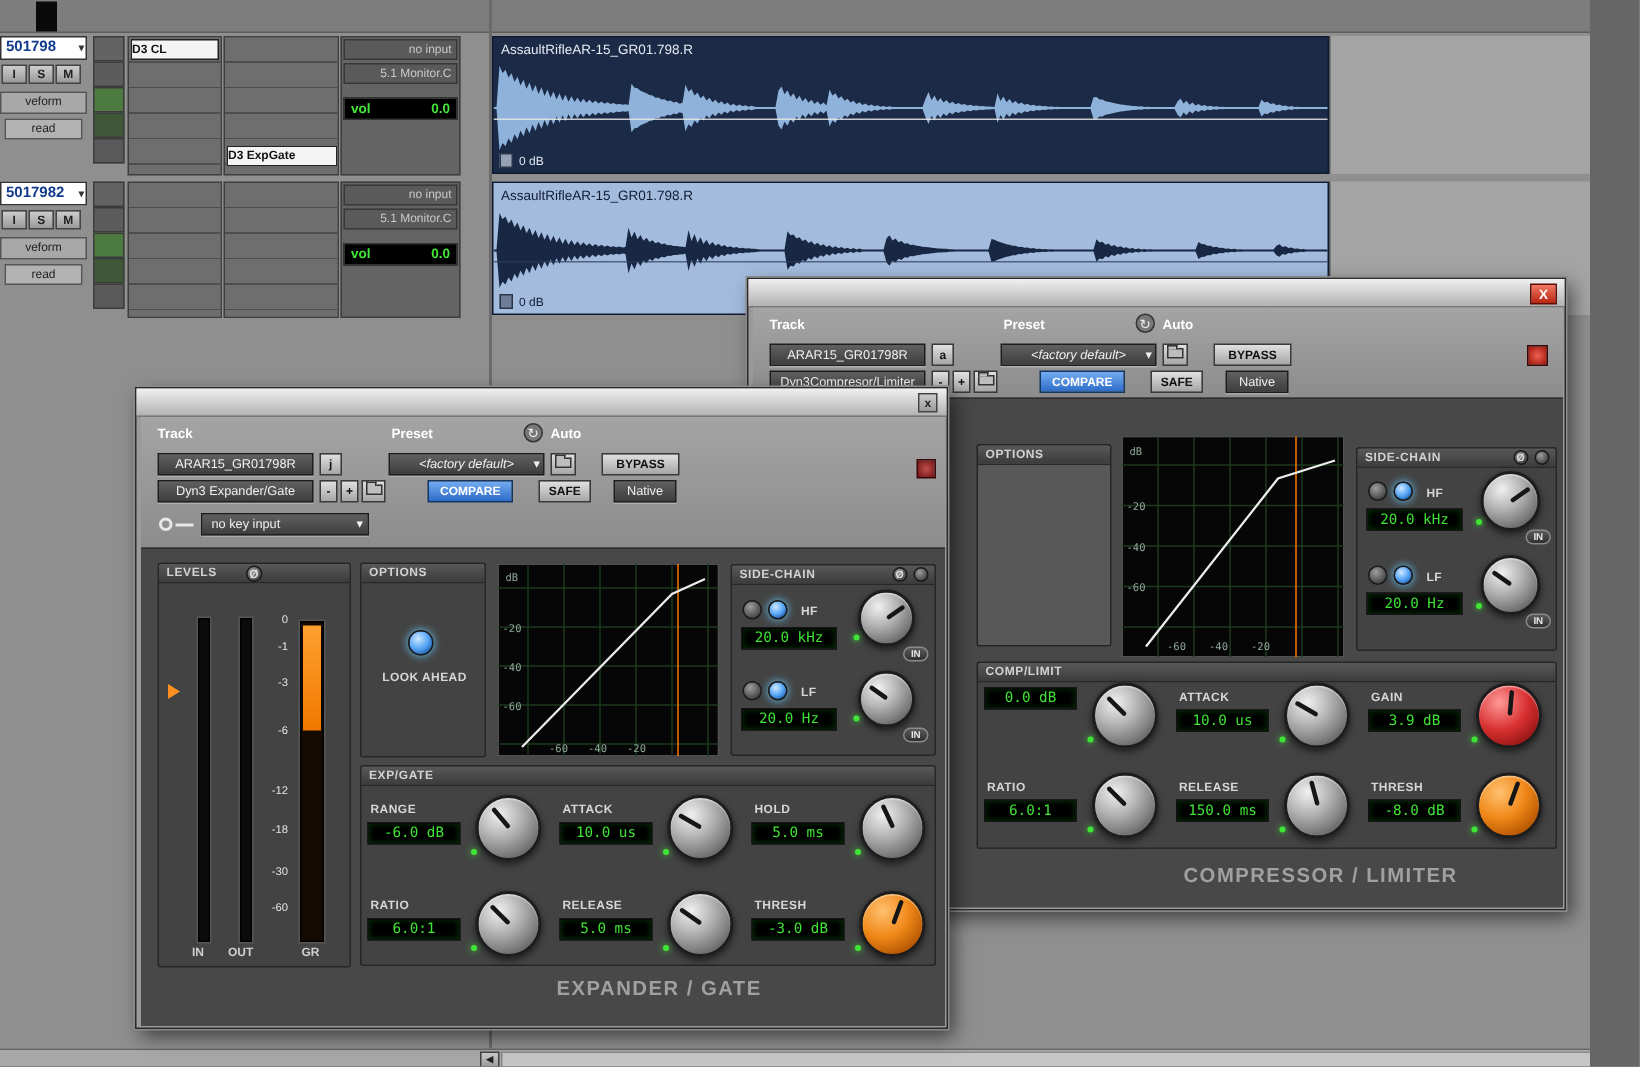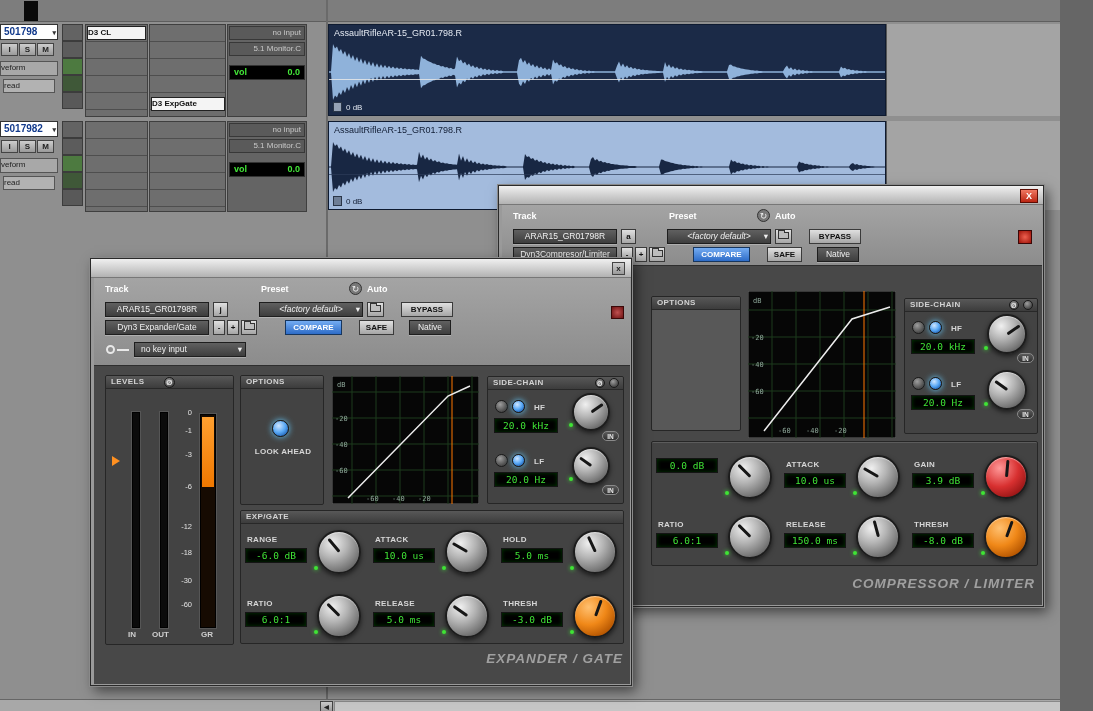--- a/index.html
+++ b/index.html
@@ -1,21 +1,21 @@
 <!DOCTYPE html>
 <html><head>
 <meta charset="utf-8">
 <style>
 *{box-sizing:border-box;margin:0;padding:0}
 body{margin:0;background:#666;font-family:"Liberation Sans",sans-serif}
 #root{position:relative;width:1060px;height:711px;background:#8f8f8f;overflow:hidden;font-family:"Liberation Sans",sans-serif}
 .abs{position:absolute}
 .tname{position:absolute;background:#fff;border:1px solid #333;color:#123a8c;font-weight:bold;font-size:10px;line-height:14px;padding-left:3px;white-space:nowrap;overflow:hidden}
 .smbtn{background:linear-gradient(#cdcdcd,#9a9a9a);border:1px solid #444;font-size:8px;font-weight:bold;color:#222;text-align:center;line-height:11px}
-.grybox{background:#a8a8a8;border:1px solid #555;color:#222;font-size:8px;line-height:12px;}
+.grybox{background:#a8a8a8;border:1px solid #555;color:#222;font-size:8px;line-height:12px;text-align:center}
 .cellgrid{background:repeating-linear-gradient(#6e6e6e 0 16px,#4e4e4e 16px 17px);border:1px solid #3f3f3f}
 .iobtn{position:absolute;background:#5a5a5a;border:1px solid #383838;color:#c9c9c9;font-size:8px;line-height:12px;padding:0 3px;white-space:nowrap;overflow:hidden;text-align:right}
 .volrow{position:absolute;background:#000;border:1px solid #333;color:#43e838;font-size:9px;font-weight:bold;line-height:13px;padding:0 4px;display:flex;justify-content:space-between}
 .insbtn{position:absolute;background:#f4f4f4;border:1px solid #222;color:#111;font-size:8px;font-weight:bold;line-height:12px;text-align:left;white-space:nowrap;overflow:hidden}
 .ptwin{position:absolute;background:#9a9a9a;border:1px solid #2a2a2a;outline:1px solid #8a8a8a;box-shadow:4px 5px 12px rgba(0,0,0,.55)}
 .tbar{position:absolute;left:0;top:0;right:0;height:19px;background:linear-gradient(#f0f0f0,#b2b2b2);border-bottom:1px solid #777}
 .hlbl{color:#fff;font-size:9px;font-weight:bold}
 .nbtn{background:linear-gradient(#606060,#3e3e3e);border:1px solid #1e1e1e;box-shadow:0 1px 0 rgba(255,255,255,.25);color:#f0f0f0;font-size:8.5px;line-height:13px;text-align:center;white-space:nowrap;overflow:hidden}
 .lbtn{background:linear-gradient(#e0e0e0,#a6a6a6);border:1px solid #3a3a3a;color:#111;font-size:8px;font-weight:bold;text-align:center;line-height:13px}
 .cbtn{background:linear-gradient(#74acf2,#2d6cc8);border:1px solid #17365e;color:#fff;font-size:8px;font-weight:bold;text-align:center;line-height:13px}
@@ -26,21 +26,21 @@
 .klabel{position:absolute;color:#d6d6d6;font-size:8px;font-weight:bold;letter-spacing:.3px}
 .knob{position:absolute;border-radius:50%;background:radial-gradient(circle at 34% 28%,#f0f0f0,#b4b4b4 38%,#7e7e7e 68%,#3f3f3f 100%);border:2px solid #1d1d1d;box-shadow:0 2px 5px rgba(0,0,0,.6),inset 0 1px 1px rgba(255,255,255,.5)}
 .knob.orange{background:radial-gradient(circle at 34% 28%,#ffc070,#f08818 45%,#b35400 80%,#5e2a00)}
 .knob.red{background:radial-gradient(circle at 34% 28%,#ff9898,#d83030 48%,#8e1212 85%,#4a0505)}
 .knob .ptr{position:absolute;left:calc(50% - 1px);top:3px;width:2.5px;height:calc(50% - 3px);background:#161616;border-radius:2px;transform-origin:50% 100%}
 .knob::after{content:"";position:absolute;left:-5px;bottom:2px;width:4px;height:4px;border-radius:50%;background:#3fe435;box-shadow:0 0 4px #3fe435}
 .inpill{position:absolute;background:linear-gradient(#5a5a5a,#303030);border:1px solid #8a8a8a;border-radius:5px;color:#e8e8e8;font-size:6.5px;font-weight:bold;text-align:center;line-height:9px}
 .circ{position:absolute;border-radius:50%;border:1px solid #1a1a1a}
 .circ.gray{background:radial-gradient(circle at 38% 32%,#9e9e9e,#565656 60%,#2e2e2e)}
 .circ.blue{background:radial-gradient(circle at 38% 32%,#cfe6ff,#58a8f5 48%,#1c5cae 85%);box-shadow:0 0 6px #6cf}
-.footer-txt{position:absolute;color:#a0a0a0;font-size:13.5px;font-weight:bold;letter-spacing:1px;text-align:right;font-style:italic}
+.footer-txt{position:absolute;color:#a0a0a0;font-size:13.5px;font-weight:bold;letter-spacing:1px;}
 .gtick{fill:#8fa89a;font-family:"DejaVu Sans Mono",monospace;font-size:7px}
 .mlabel{position:absolute;color:#d0d0d0;font-size:8px;font-weight:bold}
 .scale-num{position:absolute;color:#e2e2e2;font-size:7.5px;text-align:right;width:22px}
 .meter{position:absolute;background:#0b0b0b;border:1px solid #000;box-shadow:0 0 0 1px #565656}
 .region{position:absolute;border:1px solid #0e1a30;overflow:hidden}
 .folder{display:block;width:11px;height:7px;background:#bdbdbd;border:1px solid #333;position:relative;margin:2px auto 0}
 .folder::before{content:"";position:absolute;top:-3px;left:-1px;width:5px;height:2px;background:#bdbdbd;border:1px solid #333;border-bottom:none}
 </style>
 </head>
 <body>
@@ -195,20 +195,21 @@
       <span class="circ blue" style="left:24px;top:78px;width:13px;height:13px"></span>
       <span class="klabel" style="left:46px;top:81px">LF</span>
       <div class="lcd" style="left:6px;top:96px;width:64px;height:15px">20.0 Hz</div>
       <div class="knob" style="left:82px;top:71px;width:40px;height:40px">
           <div class="ptr" style="transform:rotate(-55deg)"></div>
         </div>
       <div class="inpill" style="left:112px;top:110px;width:17px;height:10px">IN</div>
     </div>
 
     <div class="panel" style="left:152px;top:255px;width:387px;height:125px">
+      <div class="ptitle"><span>COMP/LIMIT</span></div>
 
       <span class="klabel" style="left:6px;top:18px">KNEE</span>
       <div class="lcd" style="left:4px;top:16px;width:62px;height:15px">0.0 dB</div>
       <div class="knob" style="left:76px;top:13px;width:44px;height:44px">
           <div class="ptr" style="transform:rotate(-45deg)"></div>
         </div>
 
       <span class="klabel" style="left:134px;top:18px">ATTACK</span>
       <div class="lcd" style="left:132px;top:31px;width:62px;height:15px">10.0 us</div>
       <div class="knob" style="left:204px;top:13px;width:44px;height:44px">

